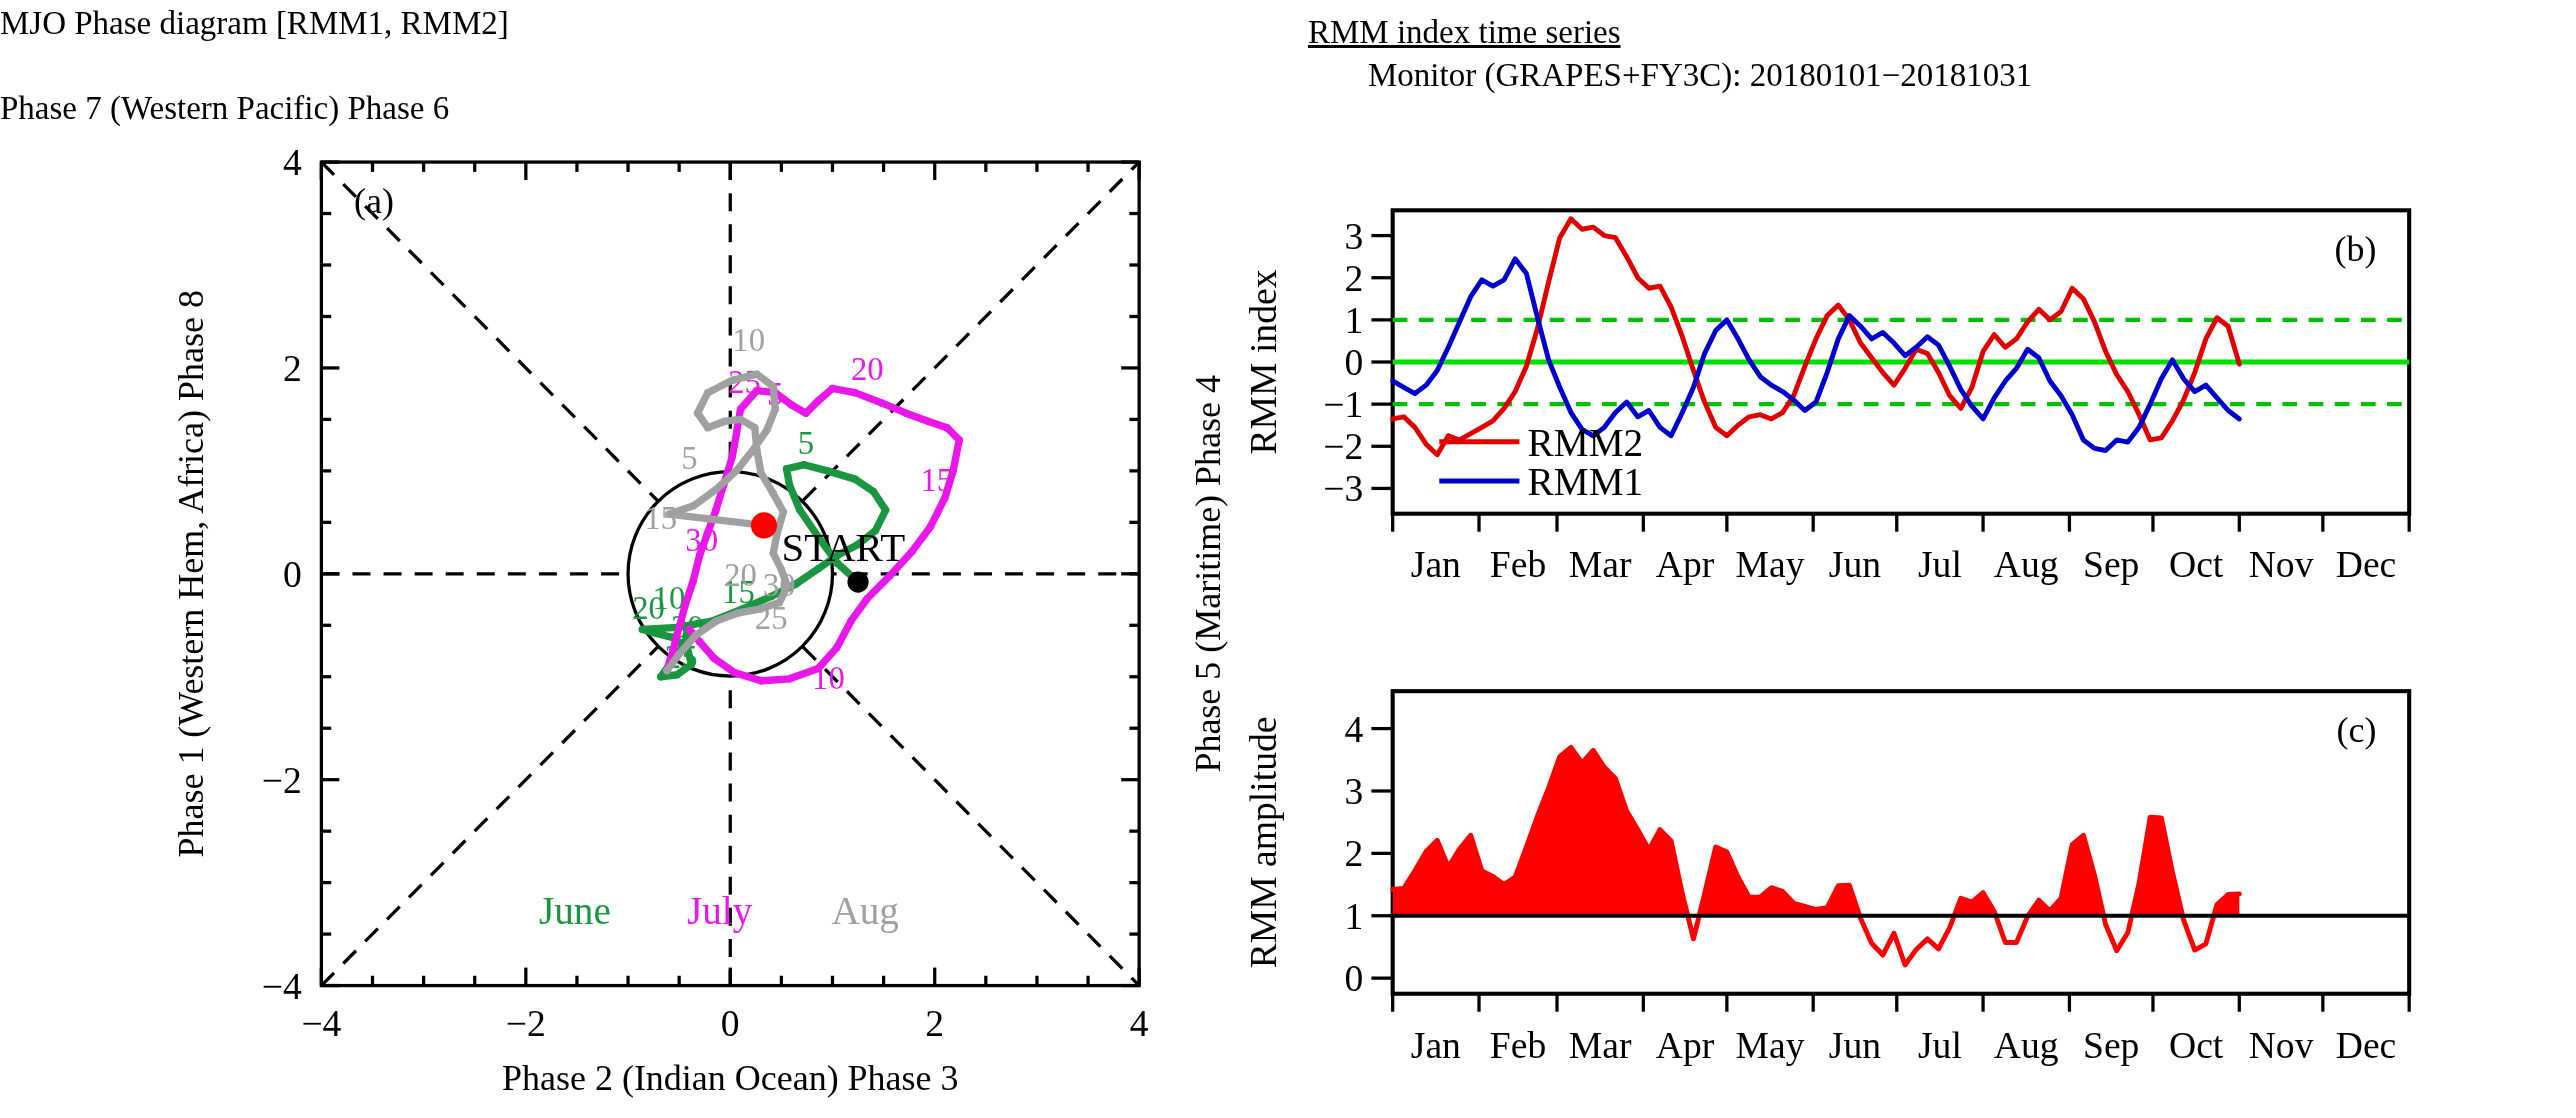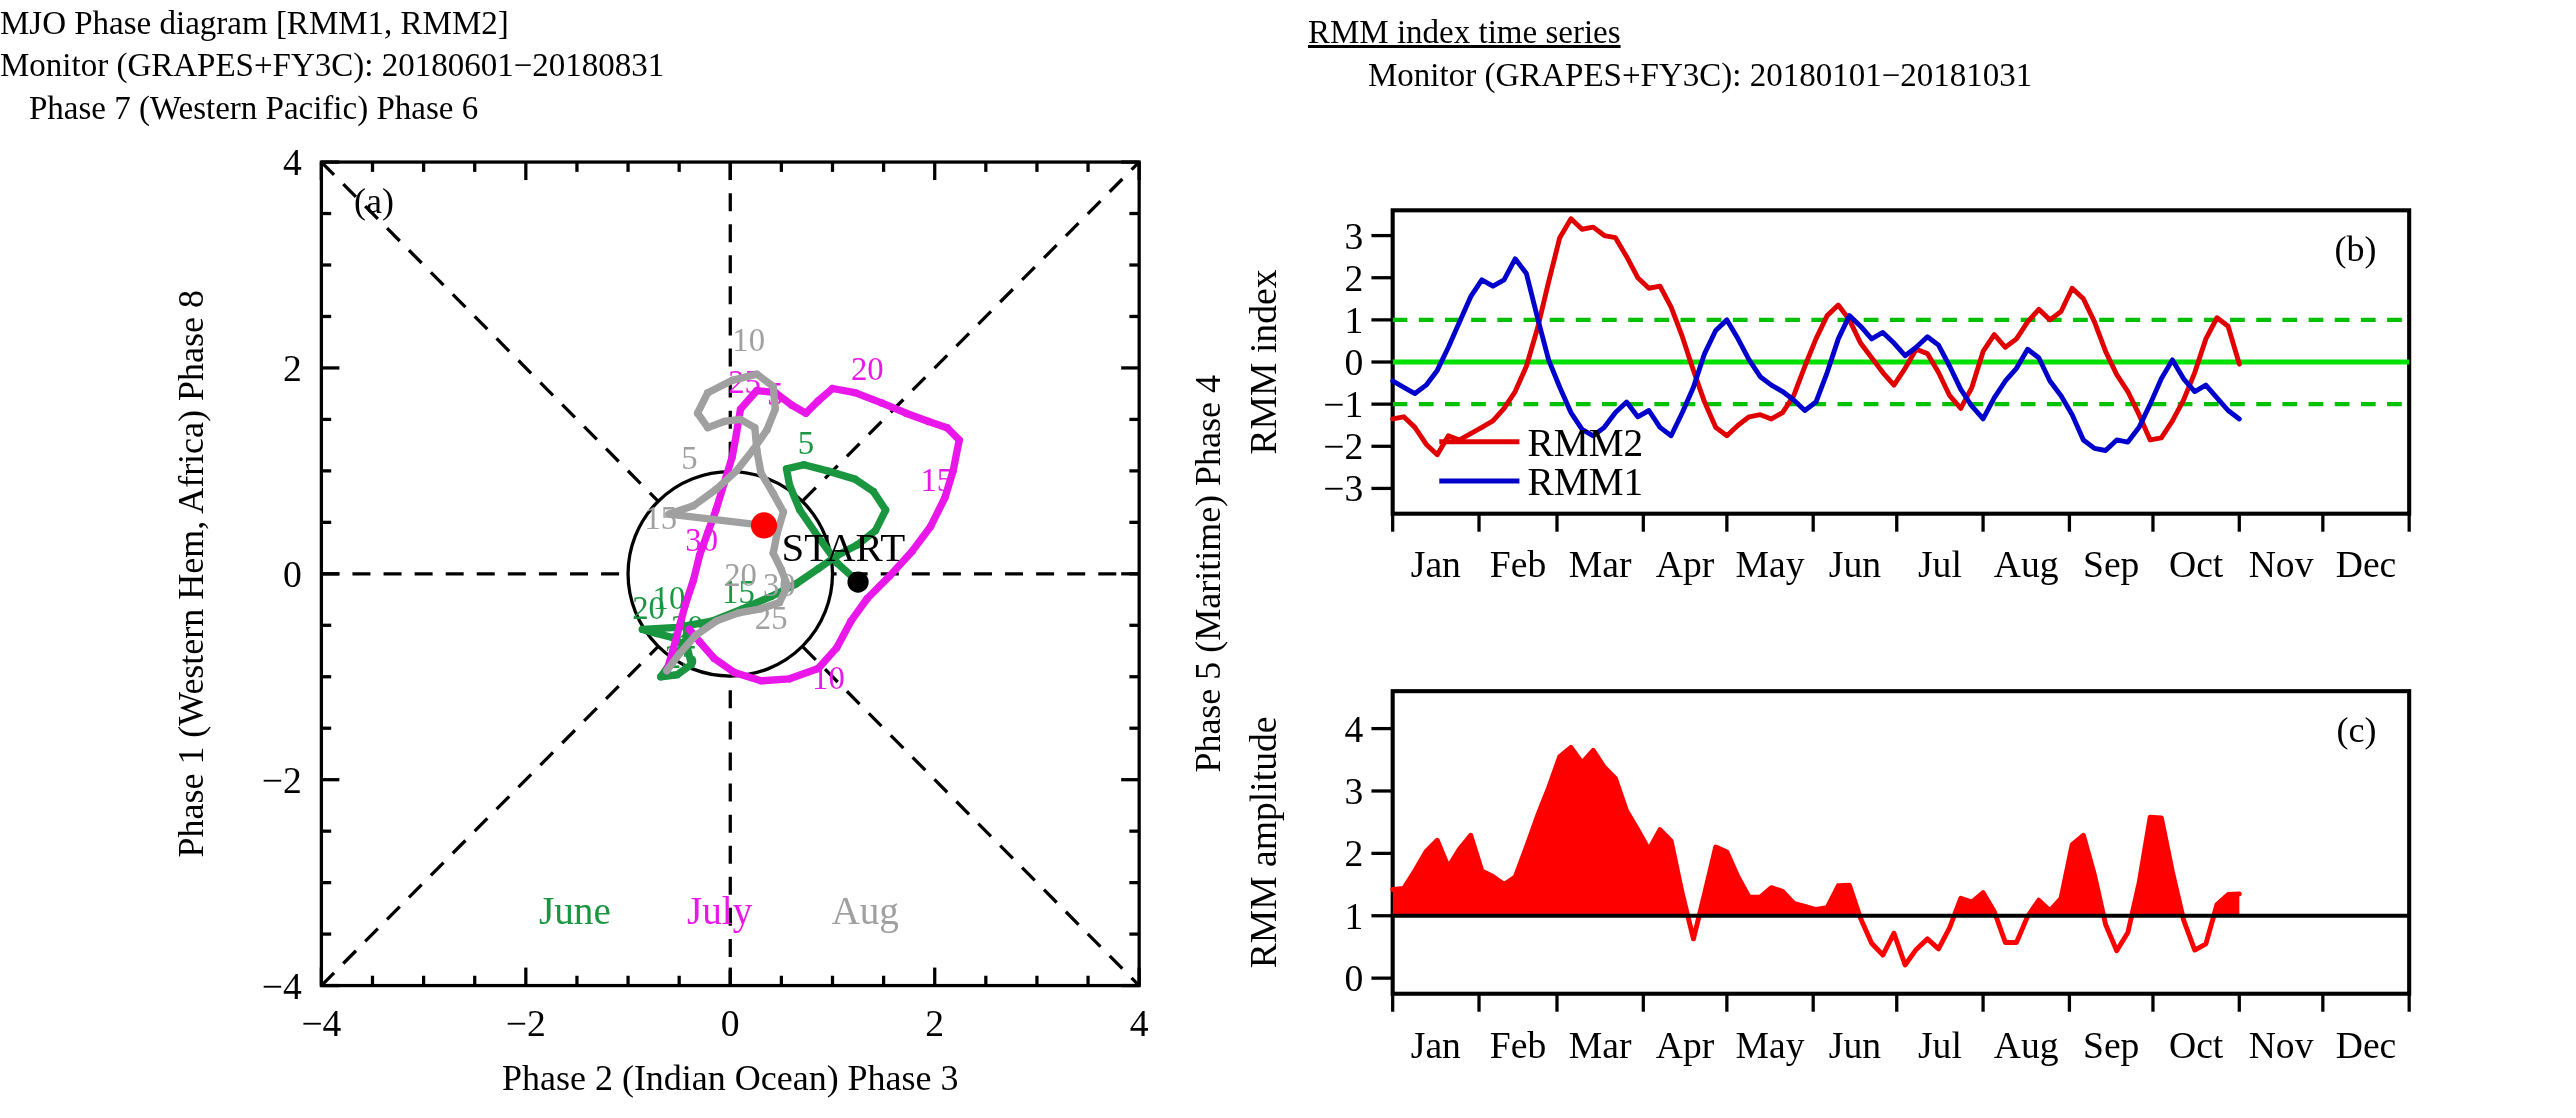--- a/index.html
+++ b/index.html
@@ -9,22 +9,21 @@
   .ttl{position:absolute;text-align:left;font-size:33px;line-height:43px;white-space:nowrap;}
   #fig{position:absolute;left:0;top:0;}
   svg text{font-family:"Liberation Serif","DejaVu Serif",serif;}
 </style>
 </head>
 <body>
 
 <div id="root">
 
   <div class="ttl" style="left:0;top:1.6px;width:1227px;">MJO Phase diagram [RMM1, RMM2]</div>
-  <div class="ttl" style="left:0;top:44px;width:1227px;">Monitor (GRAPES+FY3C): 20180601−20180831</div>
-  <div class="ttl" style="left:0;top:87px;width:1227px;margin-left:29px;">Phase 7 (Western Pacific) Phase 6</div>
+  <div class="ttl" style="left:0;top:87px;width:1227px;">Phase 7 (Western Pacific) Phase 6</div>
 
   <div class="ttl" style="left:1308px;top:11.4px;width:1145px;text-decoration:underline;">RMM index time series</div>
   <div class="ttl" style="left:1368px;top:54px;width:1145px;">Monitor (GRAPES+FY3C): 20180101−20181031</div>
 
   <svg id="fig" width="2576" height="1119" viewBox="0 0 3150 1368">
       <g>
         <rect x="393" y="198" width="1000" height="1007" fill="none" stroke="#000" stroke-width="4"></rect>
         <g>
           <line x1="393" y1="198" x2="1393" y2="1205" stroke="#000" stroke-width="4" stroke-dasharray="22 16"></line>
           <line x1="393" y1="1205" x2="1393" y2="198" stroke="#000" stroke-width="4" stroke-dasharray="22 16"></line>

